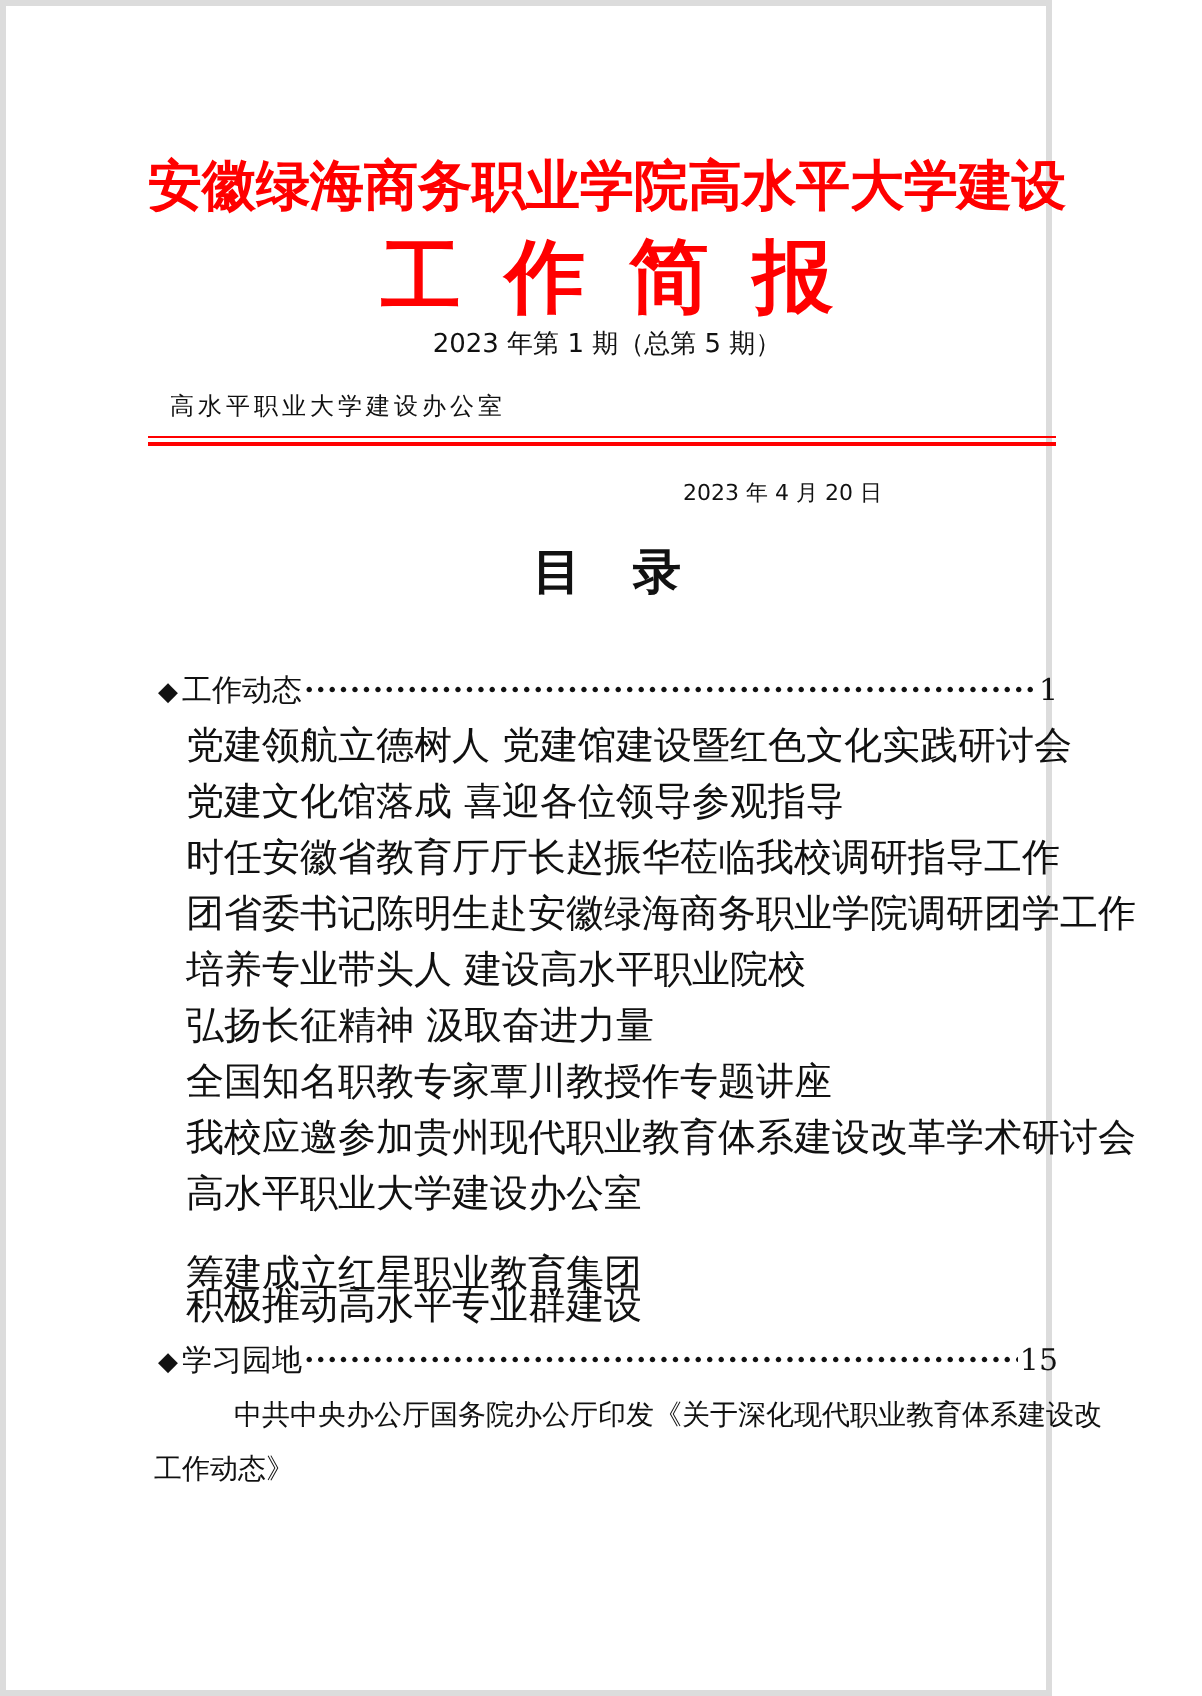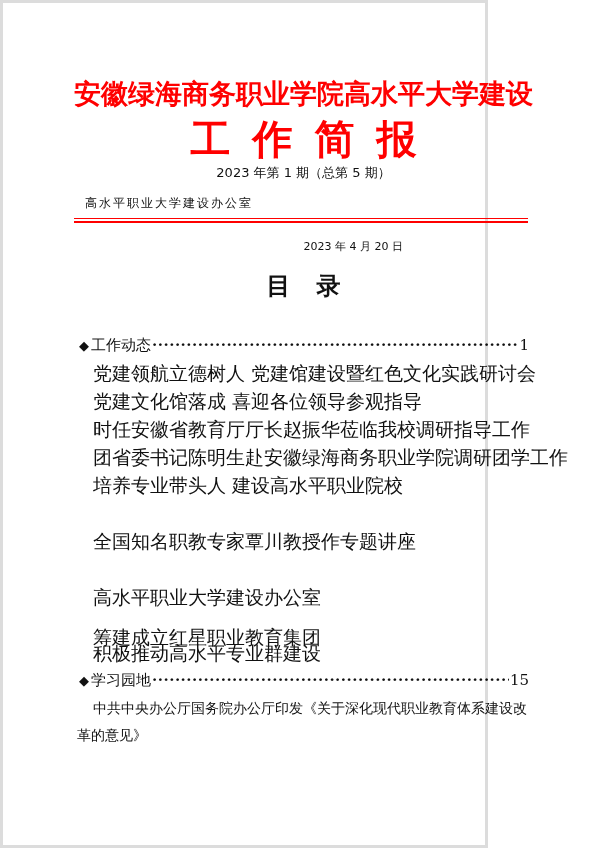--- a/index.html
+++ b/index.html
@@ -1,21 +1,21 @@
 <!DOCTYPE html>
 <html><head>
   <meta charset="utf-8">
   <style>
     html, body { margin: 0; padding: 0; }
     body {
       width: 601px; height: 848px; background: #ffffff; position: relative; overflow: hidden;
       font-family: "DejaVu Serif", "Liberation Serif", serif; color: #111;
     }
     .page {
-      position: absolute; left: 0; top: 0; width: 488px; height: 848px; box-sizing: border-box;
+      position: absolute; left: 0; top: 0; width: 526px; height: 848px; box-sizing: border-box;
       border-top: 3px solid #dcdcdc; border-left: 3px solid #dcdcdc;
       border-right: 3px solid #dcdcdc; border-bottom: 3px solid #dcdcdc;
       background: #fff;
     }
     .masthead-org {
       position: absolute; left: 0; width: 601px; top: 73px; text-align: center;
       color: #ff0000; font-family: "DejaVu Sans", "Liberation Sans", sans-serif;
       font-weight: bold; font-size: 27px; letter-spacing: 0px; line-height: 36px;
     }
     .masthead-title {
@@ -85,28 +85,30 @@
     <span class="label">工作动态</span>
     <span class="leader"></span>
     <span class="pageno">1</span>
   </div>
 
   <div class="toc-item" style="top:360px;">党建领航立德树人 党建馆建设暨红色文化实践研讨会</div>
   <div class="toc-item" style="top:388px;text-align:right;">党建文化馆落成 喜迎各位领导参观指导</div>
   <div class="toc-item" style="top:416px;">时任安徽省教育厅厅长赵振华莅临我校调研指导工作</div>
   <div class="toc-item" style="top:444px;">团省委书记陈明生赴安徽绿海商务职业学院调研团学工作</div>
   <div class="toc-item" style="top:472px;text-align:right;">培养专业带头人 建设高水平职业院校</div>
+  <div class="toc-item" style="top:500px;">弘扬长征精神 汲取奋进力量</div>
   <div class="toc-item" style="top:528px;">全国知名职教专家覃川教授作专题讲座</div>
+  <div class="toc-item" style="top:556px;">我校应邀参加贵州现代职业教育体系建设改革学术研讨会</div>
   <div class="toc-item" style="top:584px;">高水平职业大学建设办公室</div>
   <div class="toc-item" style="top:612px;margin-top:12px;">筹建成立红星职业教育集团</div>
   <div class="toc-item" style="top:640px;">积极推动高水平专业群建设</div>
 
   <div class="toc-section" style="top:666px;">
     <span class="bullet">◆</span>
     <span class="label">学习园地</span>
     <span class="leader"></span>
     <span class="pageno">15</span>
   </div>
 
-  <div class="toc-item wrap-first" style="top:695px; font-size:14px;">中共中央办公厅国务院办公厅印发《关于深化现代职业教育体系建设改</div>
-  <div class="toc-item wrap-cont" style="top:722px; font-size:14px;">革的意见》</div>
+  <div class="toc-item wrap-first" style="top:695px; font-size:14px;margin-left:24px;">中共中央办公厅国务院办公厅印发《关于深化现代职业教育体系建设改</div>
+  <div class="toc-item wrap-cont" style="top:722px; font-size:14px;">工作动态》</div>
 
 </div>
 
 </body></html>

